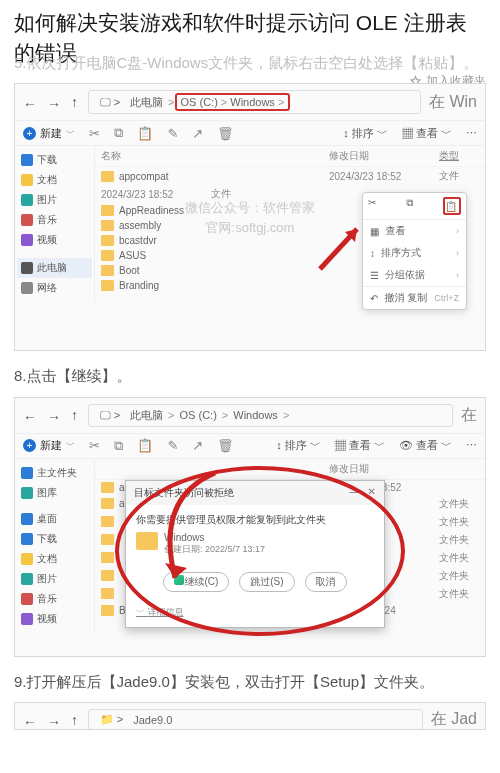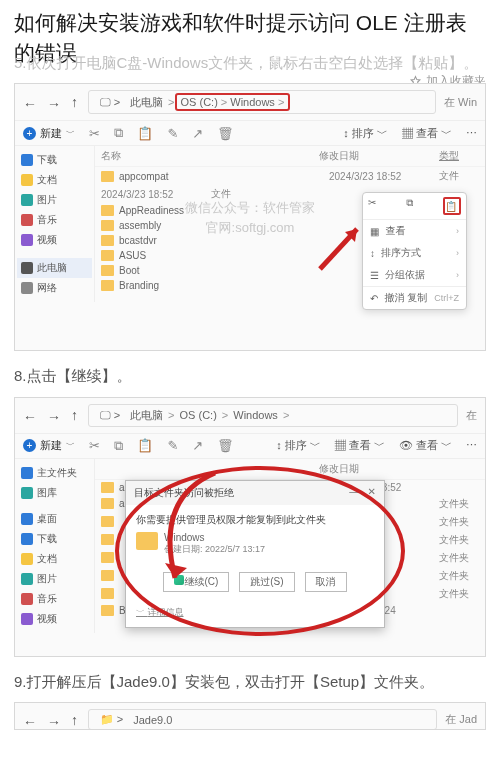--- a/index.html
+++ b/index.html
@@ -11,55 +11,55 @@
   .step { padding: 4px 14px; font-size: 15px; line-height: 1.7; color: #555; }
   .step.partial { color:#bfbfbf; margin-top:-46px; }
   .screenshot { margin: 4px 14px 8px 14px; border: 1px solid #d8d8d8; background:#fafafa; position:relative; font-size:11px; color:#666; overflow:hidden; }
   .shot-top { display:flex; align-items:center; padding:6px 8px; border-bottom:1px solid #eee; }
   .nav-arrows { display:flex; gap:10px; color:#555; }
   .nav-arrows span { font-size:14px; }
   .breadcrumb { margin-left:10px; display:flex; align-items:center; gap:0; border:1px solid #ddd; border-radius:3px; padding:2px 6px; flex:1; }
   .bc-item { padding:1px 5px; display:flex; align-items:center; gap:3px;}
   .bc-sep { color:#999; }
   .red-box { border:2px solid #d03030; border-radius:3px; padding:1px 4px; }
-  .right-label { margin-left:8px; color:#888; font-size:11px; }
+  .right-label { margin-left:8px; color:#888; font-size:16px; }
   .toolbar { display:flex; align-items:center; padding:4px 8px; border-bottom:1px solid #eee; gap:14px; font-size:11px; }
   .newbtn { display:flex; align-items:center; gap:4px; color:#333; }
   .newbtn .plus { width:13px; height:13px; border-radius:50%; background:#1f6fd0; color:#fff; display:flex; align-items:center; justify-content:center; font-size:10px; }
   .tico { color:#888; font-size:13px; }
   .tool-right { margin-left:auto; display:flex; gap:14px; color:#555; }
   .body-row { display:flex; }
   .sidebar { width:80px; border-right:1px solid #eee; padding:4px 2px; }
   .side-item { display:flex; align-items:center; gap:4px; padding:3px 4px; font-size:10px; color:#555; }
   .side-item.active { background:#e8eef8; }
   .side-icon { width:12px; height:12px; border-radius:2px; }
   .col-blue{background:#2f7bd8;} .col-yellow{background:#f5c542;} .col-teal{background:#2aa6a0;} .col-red{background:#d05050;} .col-purple{background:#8a5bd0;} .col-grey{background:#888;} .col-pc{background:#555;}
   .filearea { flex:1; padding:0; }
-  .col-head { display:flex; padding:3px 6px; color:#888; font-size:10px; border-bottom:1px solid #f2f2f2;gap:10px; }
+  .col-head { display:flex; padding:3px 6px; color:#888; font-size:10px; border-bottom:1px solid #f2f2f2; }
   .col-head .c1{flex:1;} .col-head .c2{width:110px;} .col-head .c3{width:40px;text-decoration:underline;}
   .file-row { display:flex; align-items:center; padding:2px 6px; font-size:10px; }
   .file-row .folder-ico{ width:13px; height:11px; background:#f7c65c; border-radius:1px; margin-right:5px; }
   .file-row .c1{flex:1; display:flex; align-items:center;} .file-row .c2{width:110px; color:#888;} .file-row .c3{width:40px; color:#888;}
   .context-menu { position:absolute; right:18px; top:108px; width:105px; background:#fff; border:1px solid #ccc; border-radius:4px; box-shadow:0 2px 8px rgba(0,0,0,0.15); font-size:10px; }
   .ctx-top { padding:4px 5px; display:flex; justify-content:space-between; border-bottom:1px solid #eee; }
   .ctx-top .paste-slot{ border:2px solid #d03030; width:18px; height:18px; display:flex; align-items:center; justify-content:center; border-radius:2px; }
   .ctx-item { padding:4px 7px; display:flex; align-items:center; gap:6px; }
   .ctx-item.sep{ border-top:1px solid #eee; }
   .ctx-item .hint{ margin-left:auto; color:#aaa; font-size:9px; }
   .watermark { position:absolute; left:50%; top:50%; transform:translate(-50%,-50%); color:rgba(160,160,160,0.55); font-size:13px; text-align:center; pointer-events:none; line-height:1.5; }
   .red-arrow { position:absolute; right:110px; top:130px; width:60px; height:60px; pointer-events:none; }
   .dialog { position:absolute; left:110px; top:82px; width:260px; background:#fff; border:1px solid #bbb; box-shadow:0 3px 10px rgba(0,0,0,0.25); font-size:10px; }
   .dlg-title { padding:5px 8px; background:#f5f5f5; color:#444; display:flex; justify-content:space-between; }
   .dlg-close{ color:#777; }
   .dlg-body { padding:8px 10px; }
   .dlg-msg { font-size:10px; color:#444; margin-bottom:5px; }
   .dlg-file { display:flex; gap:6px; align-items:flex-start; margin-top:3px; }
   .dlg-file .folder-ico{ width:22px; height:18px; background:#f7c65c; border-radius:2px; }
   .dlg-btns { display:flex; justify-content:center; gap:10px; padding:8px 0 10px 0; }
-  .dlg-btn { padding:2px 10px; border:1px solid #bbb; border-radius:0; background:#fff; font-size:10px; display:flex; }
+  .dlg-btn { padding:2px 10px; border:1px solid #bbb; border-radius:10px; background:#fff; font-size:10px; display:flex; }
   .dlg-btn.cont .shield{ width:10px; height:10px; background:linear-gradient(135deg,#3c9,#2a7); border-radius:2px; }
   .dlg-detail { padding:4px 10px 8px 10px; color:#888; font-size:9px;text-decoration:underline; }
   .ellipse { position:absolute; border:4px solid #c22; border-radius:50%; pointer-events:none; }
   .tiny { margin:4px 14px 0 14px; border:1px solid #d8d8d8; height:28px; overflow:hidden; }
   .tiny .shot-top{ border-bottom:none; }
 </style>
 </head>
 <body>
 
 <div class="article-title">如何解决安装游戏和软件时提示访问 OLE 注册表的错误</div>

